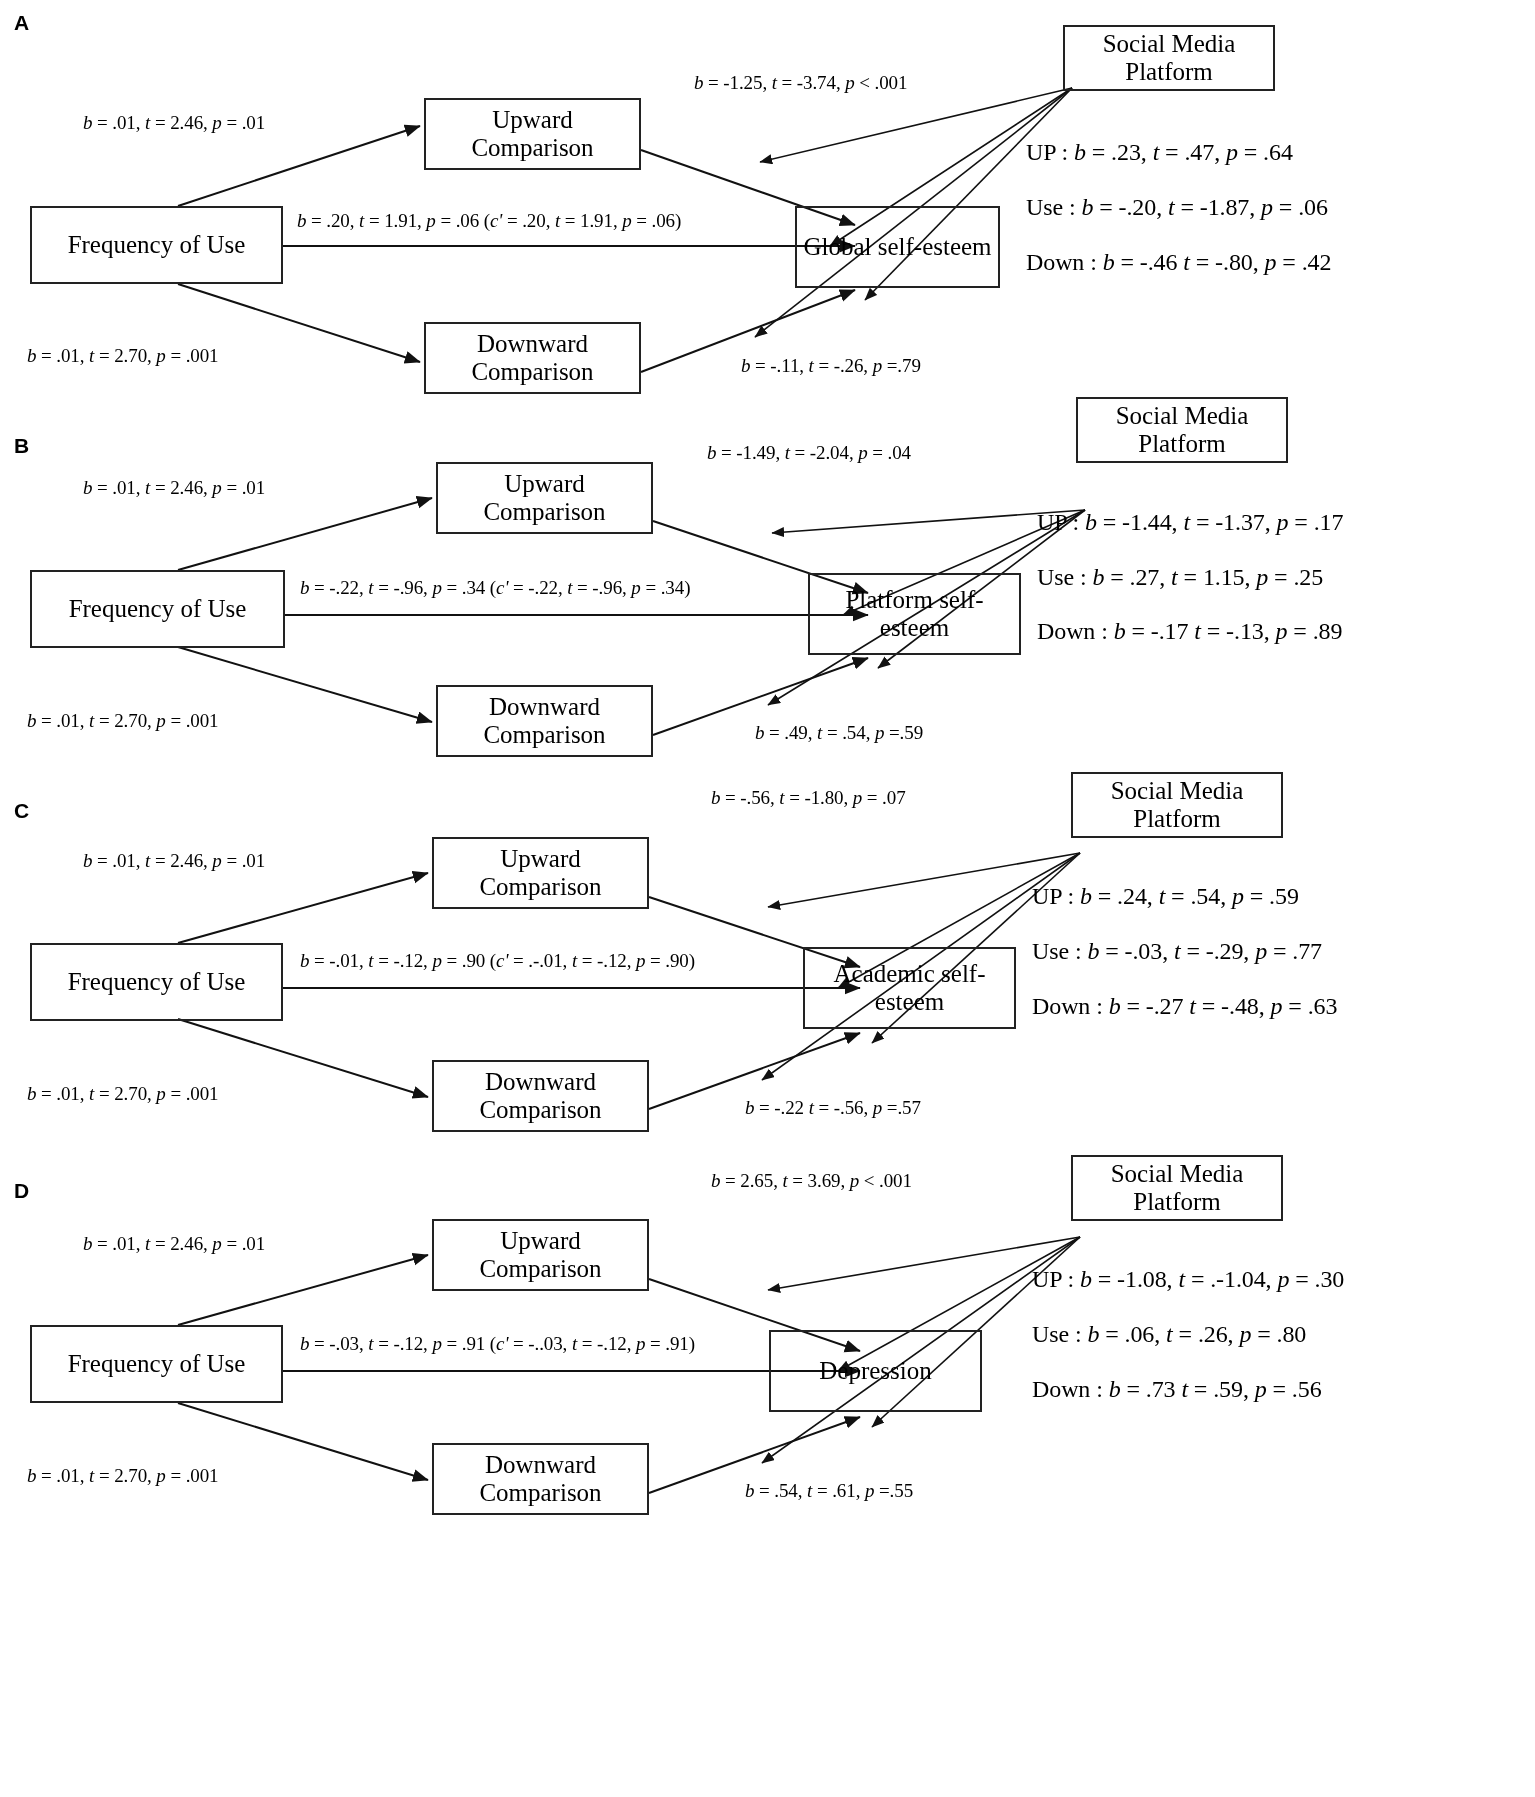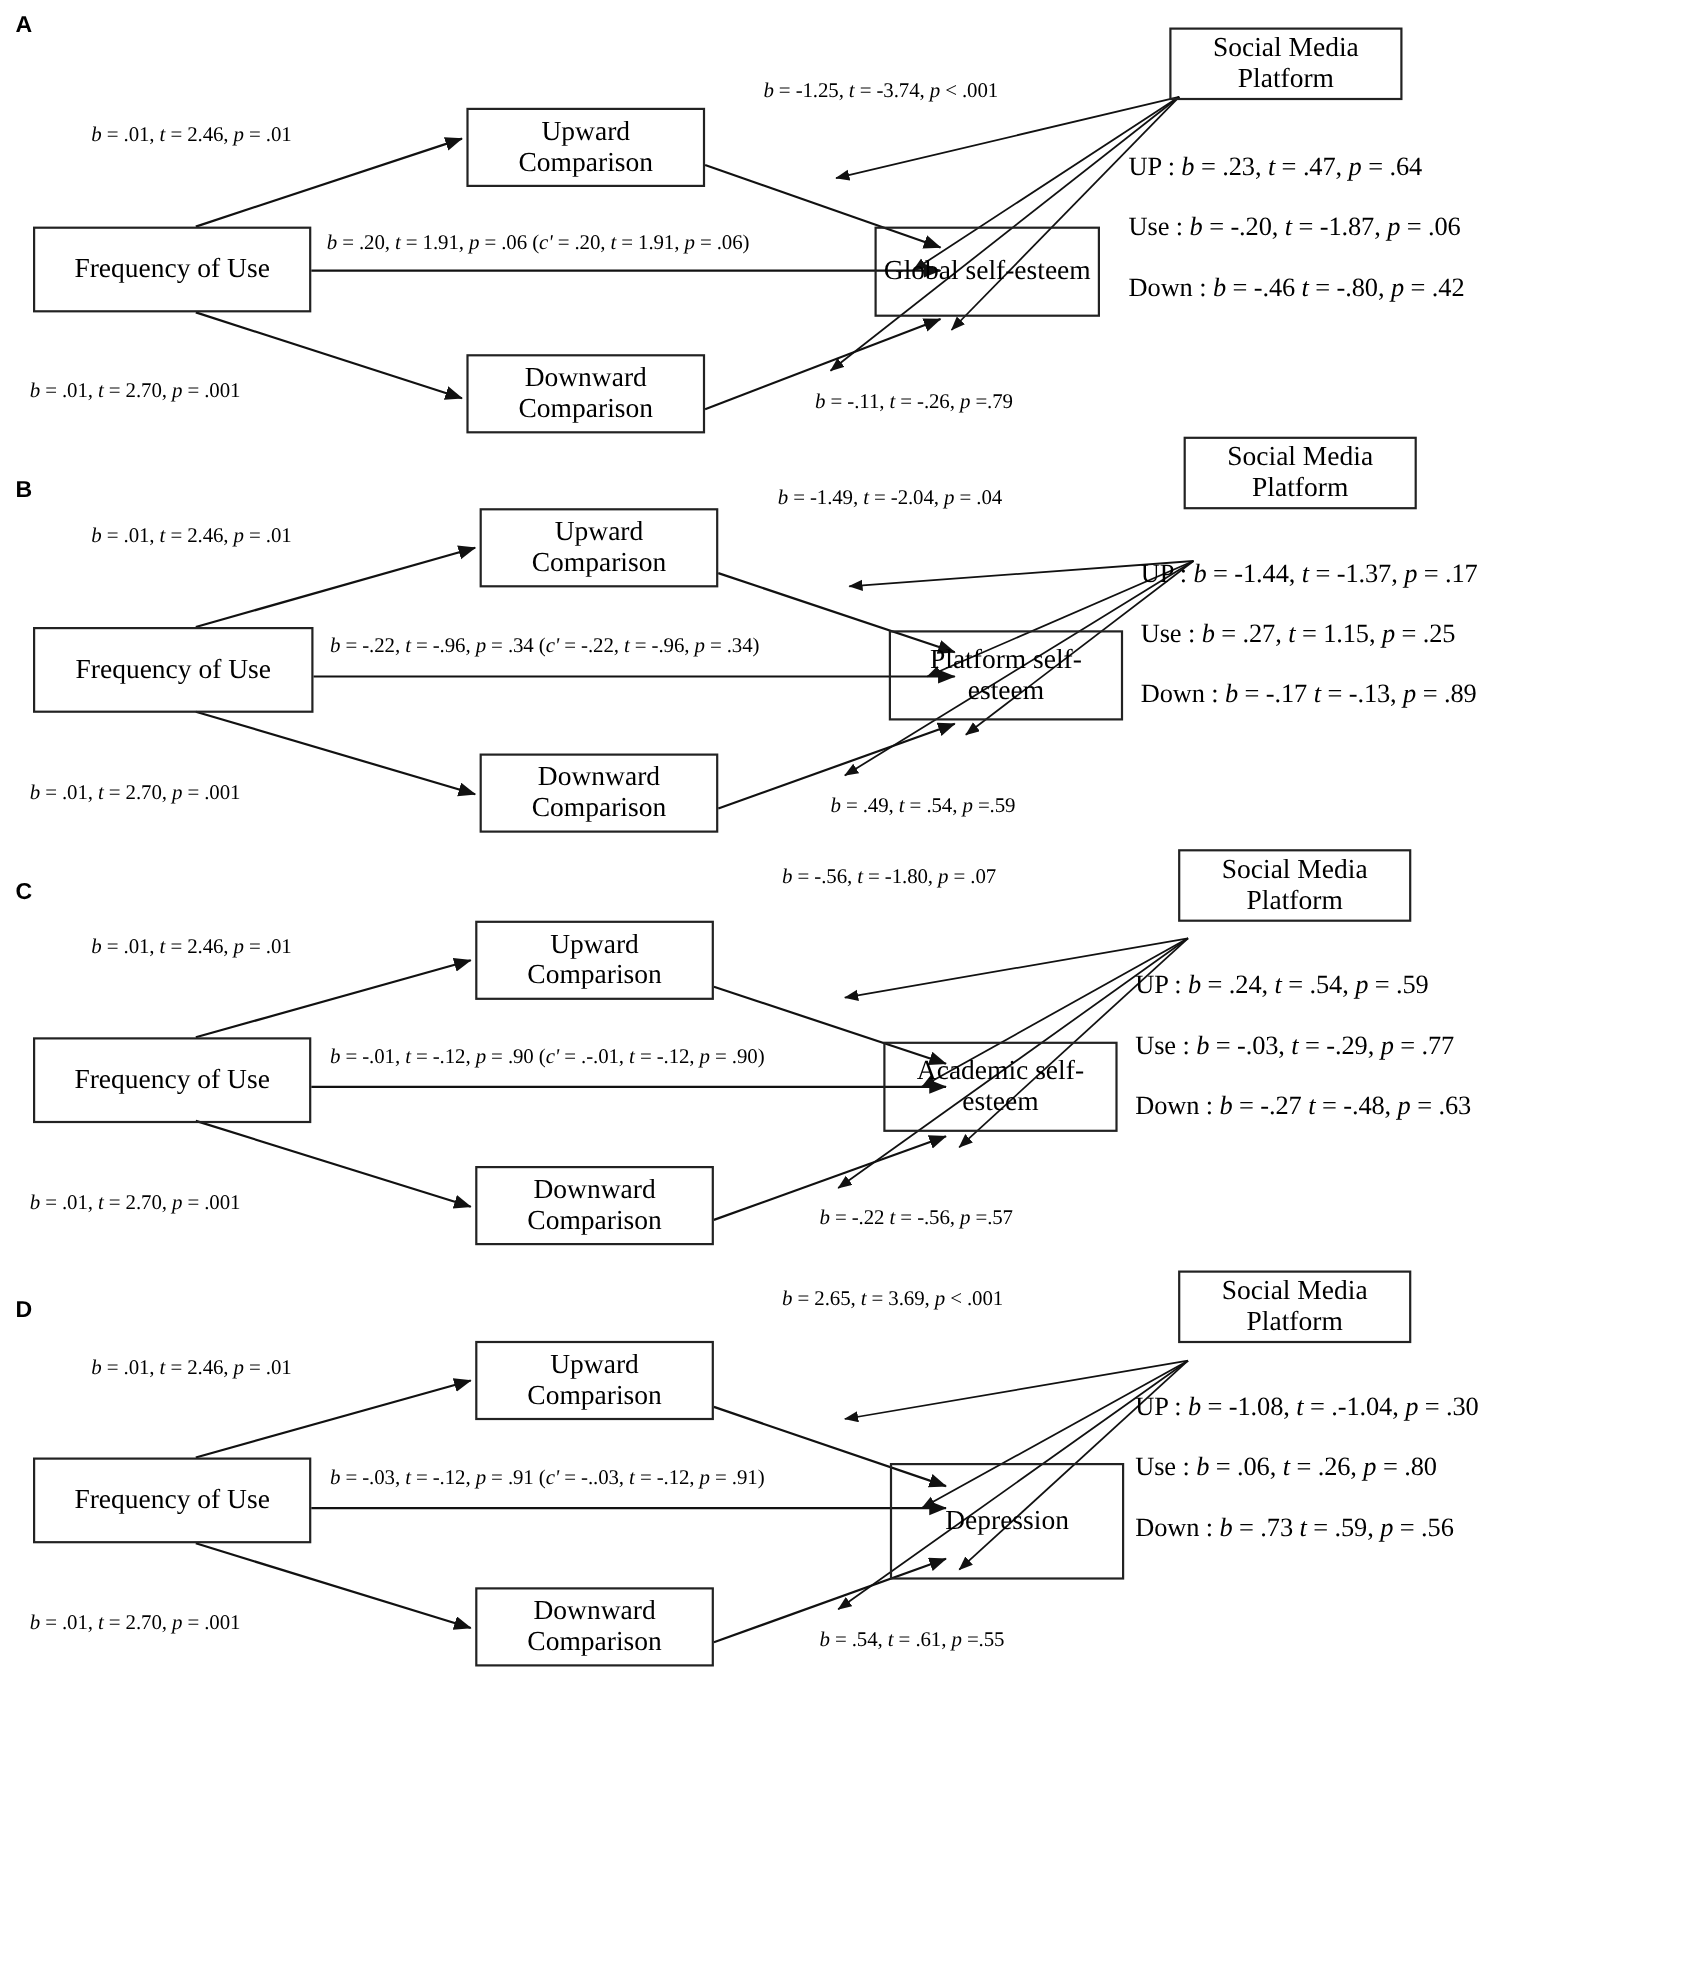--- a/index.html
+++ b/index.html
@@ -207,21 +207,21 @@
       <line x1="283" y1="216" x2="860" y2="216" stroke="#111" stroke-width="2" marker-end="url(#ahD)"></line>
       <line x1="1080" y1="82" x2="768" y2="135" stroke="#111" stroke-width="1.6" marker-end="url(#ahD)"></line>
       <line x1="1080" y1="82" x2="838" y2="216" stroke="#111" stroke-width="1.6" marker-end="url(#ahD)"></line>
       <line x1="1080" y1="82" x2="762" y2="308" stroke="#111" stroke-width="1.6" marker-end="url(#ahD)"></line>
       <line x1="1080" y1="82" x2="872" y2="272" stroke="#111" stroke-width="1.6" marker-end="url(#ahD)"></line>
     </svg>
 
     <div class="node" style="left:30px; top:170px; width:253px; height:78px;">Frequency of Use</div>
     <div class="node" style="left:432px; top:64px; width:217px; height:72px;">Upward Comparison</div>
     <div class="node" style="left:432px; top:288px; width:217px; height:72px;">Downward Comparison</div>
-    <div class="node" style="left:809px; top:175px; width:213px; height:106px;">Depression</div>
+    <div class="node" style="left:769px; top:175px; width:213px; height:82px;">Depression</div>
     <div class="node" style="left:1071px; top:0px; width:212px; height:66px;">Social Media Platform</div>
 
     <div class="lbl" style="left:83px; top:78px;"><i>b</i> = .01, <i>t</i> = 2.46, <i>p</i> = .01</div>
     <div class="lbl" style="left:27px; top:310px;"><i>b</i> = .01, <i>t</i> = 2.70, <i>p</i> = .001</div>
     <div class="lbl" style="left:711px; top:15px;"><i>b</i> = 2.65, <i>t</i> = 3.69, <i>p</i> &lt; .001</div>
     <div class="lbl" style="left:745px; top:325px;"><i>b</i> = .54, <i>t</i> = .61, <i>p</i> =.55</div>
     <div class="lbl" style="left:300px; top:178px;"><i>b</i> = -.03, <i>t</i> = -.12, <i>p</i> = .91 (<i>c'</i> = -..03, <i>t</i> = -.12, <i>p</i> = .91)</div>
 
     <div class="mod-list">
       <div class="lbl" style="left:1032px; top:110px;">UP : <i>b</i> = -1.08, <i>t</i> = .-1.04, <i>p</i> = .30</div>

